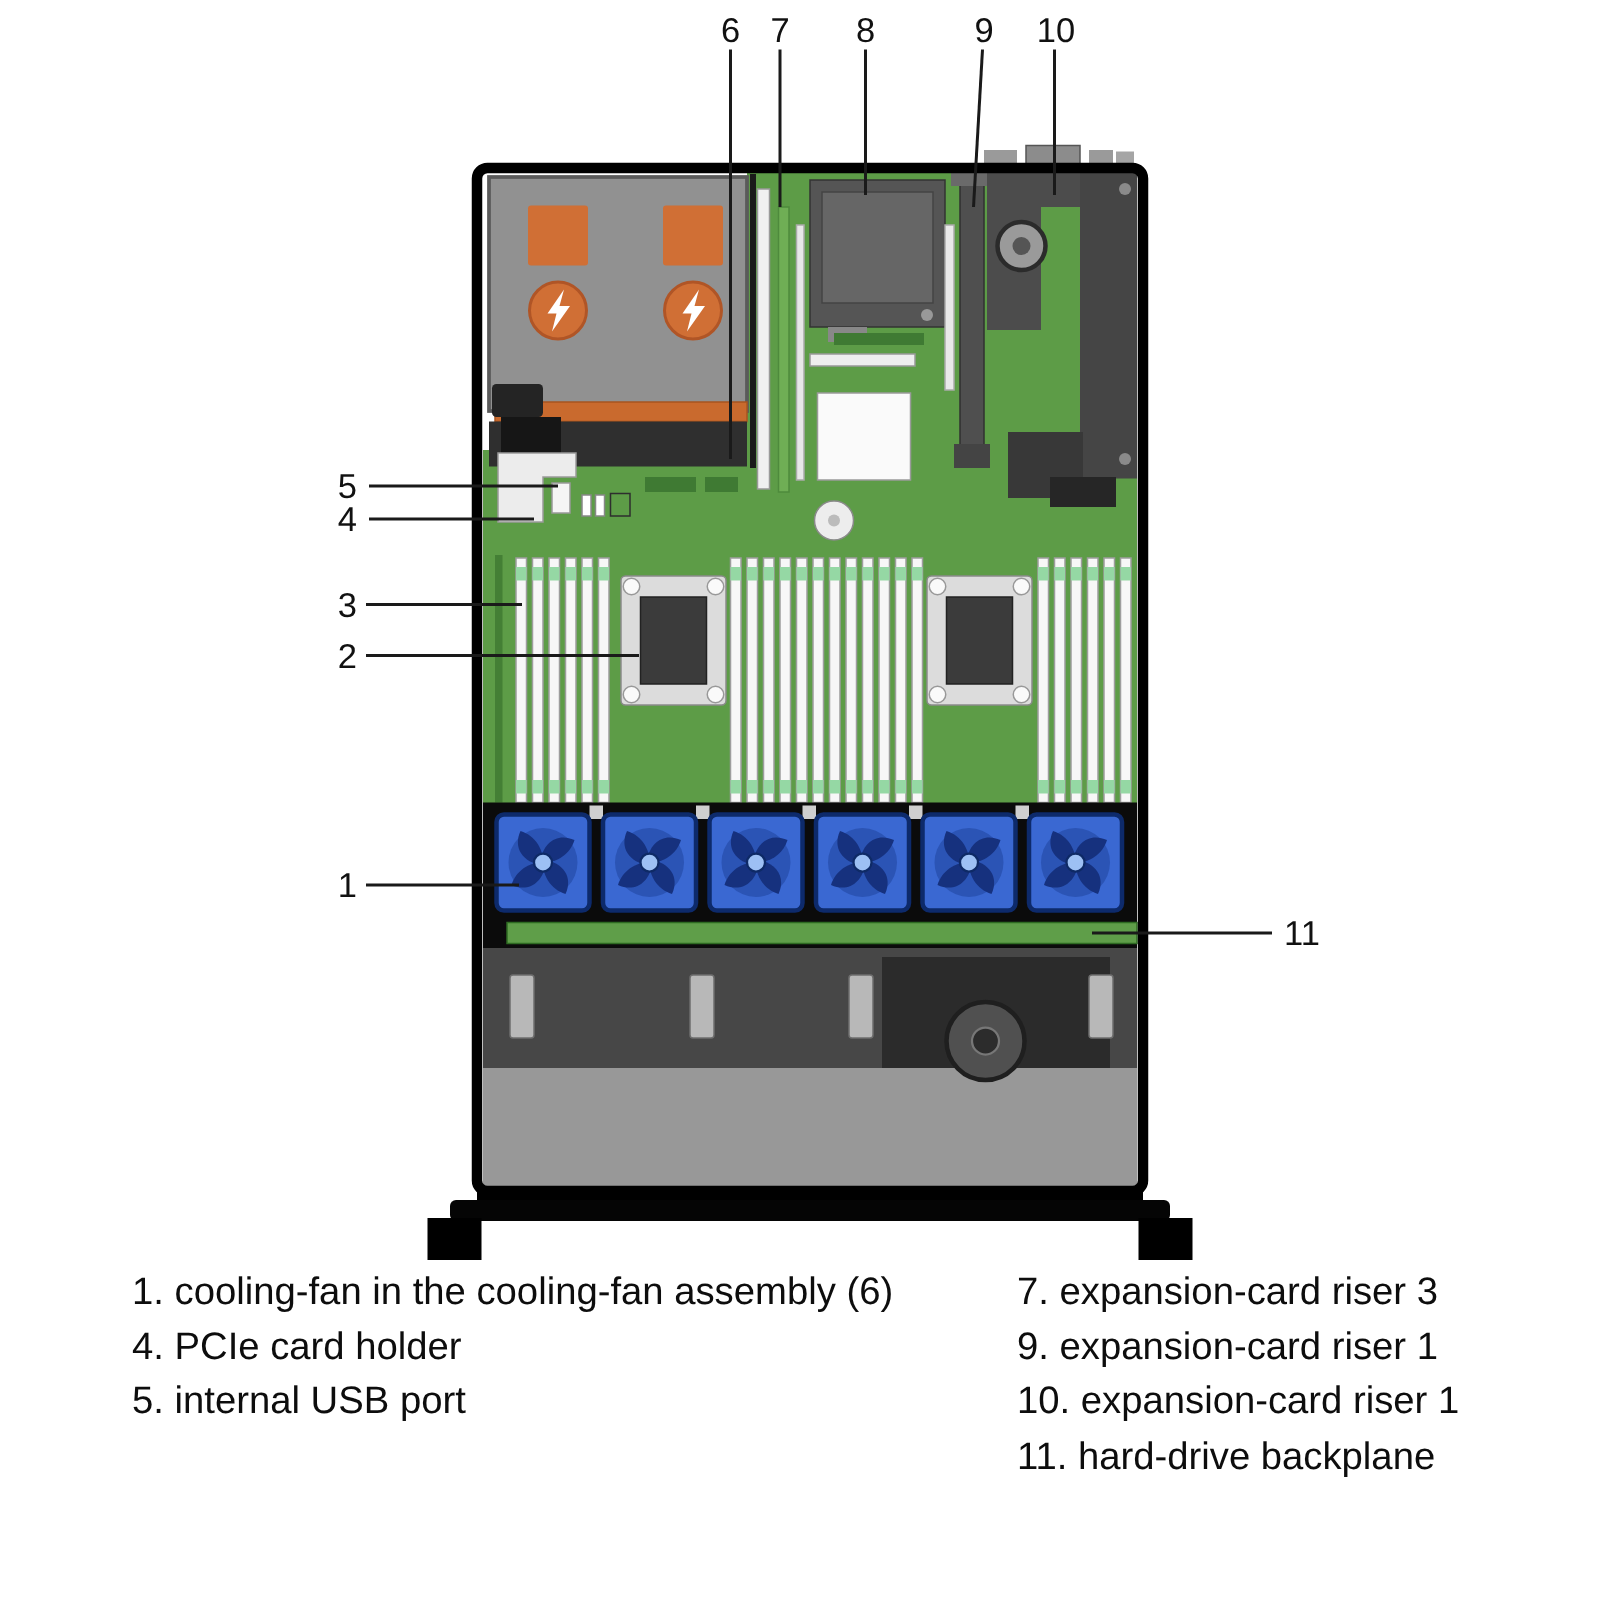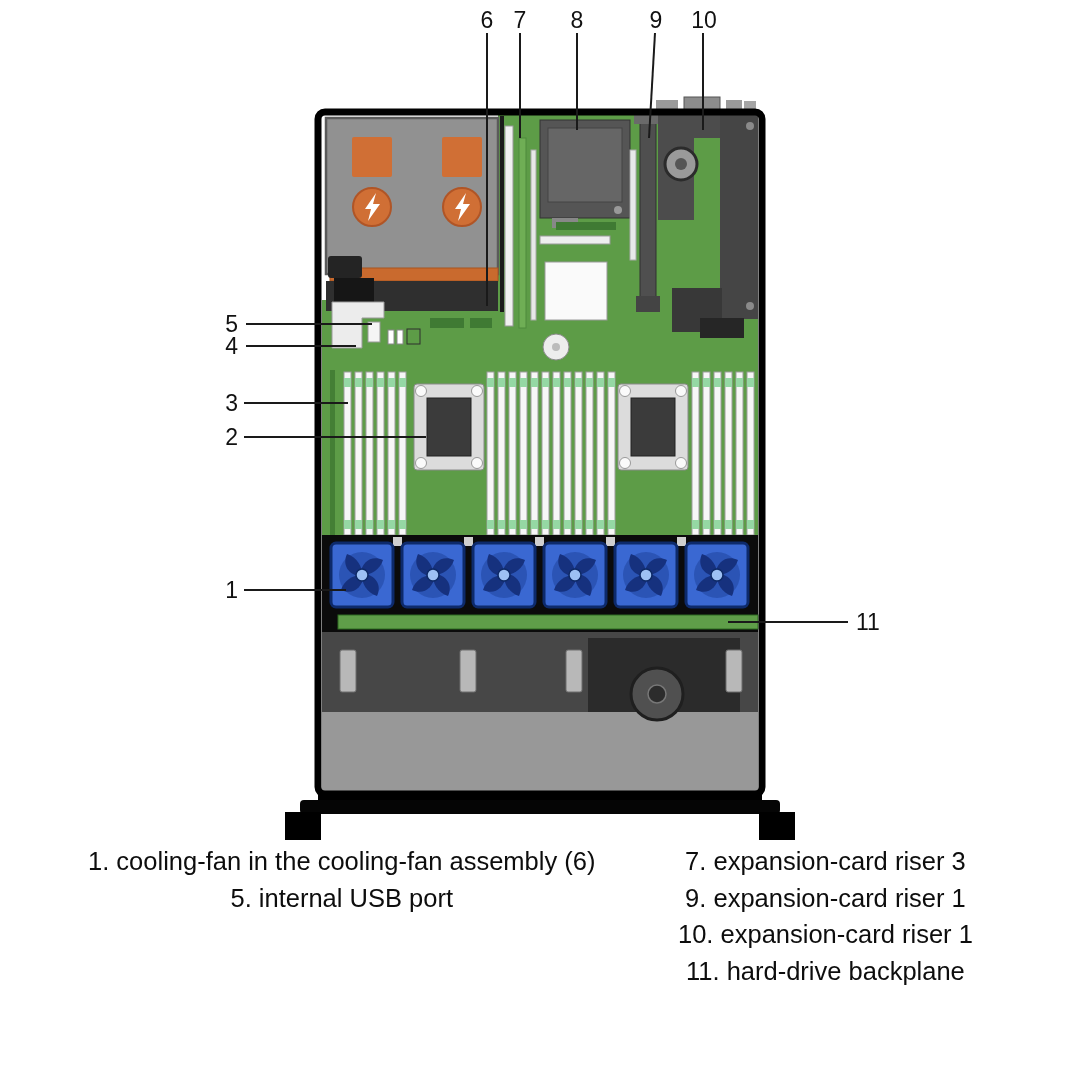--- a/index.html
+++ b/index.html
@@ -3,21 +3,21 @@
 <meta charset="utf-8">
 <style>
   html,body{margin:0;padding:0;background:#fff;}
   .canvas{
     position:relative;width:1080px;height:1080px;background:#fff;
     font-family:"Liberation Sans",sans-serif;overflow:hidden;
   }
   svg.diagram{position:absolute;top:0;left:0;}
   .callout-num{font-family:"Liberation Sans",sans-serif;font-size:23px;fill:#111;}
   .legend{position:absolute;top:843px;left:0;width:1080px;color:#0d0d0d;font-size:25.5px;}
-  .legend .col{position:absolute;top:0;text-align:center;}
+  .legend .col{position:absolute;top:0;}
   .legend .col-left{left:88px;}
   .legend .col-right{left:678px;}
   .legend-item{line-height:36.5px;white-space:nowrap;}
 </style>
 </head>
 <body>
 
 <div class="canvas">
 
 <svg class="diagram" width="1080" height="845" viewBox="0 0 1080 845" xmlns="http://www.w3.org/2000/svg">
@@ -231,20 +231,21 @@
     <text class="callout-num" x="238" y="411" text-anchor="end">3</text>
     <text class="callout-num" x="238" y="445" text-anchor="end">2</text>
     <text class="callout-num" x="238" y="598" text-anchor="end">1</text>
     <text class="callout-num" x="856" y="630" text-anchor="start">11</text>
   </g>
 </svg>
 
 <div class="legend">
   <div class="col col-left">
     <div class="legend-item">1. cooling-fan in the cooling-fan assembly (6)</div>
+    <div class="legend-item">4. PCIe card holder</div>
     <div class="legend-item">5. internal USB port</div>
   </div>
   <div class="col col-right">
     <div class="legend-item">7. expansion-card riser 3</div>
     <div class="legend-item">9. expansion-card riser 1</div>
     <div class="legend-item">10. expansion-card riser 1</div>
     <div class="legend-item">11. hard-drive backplane</div>
   </div>
 </div>
 

